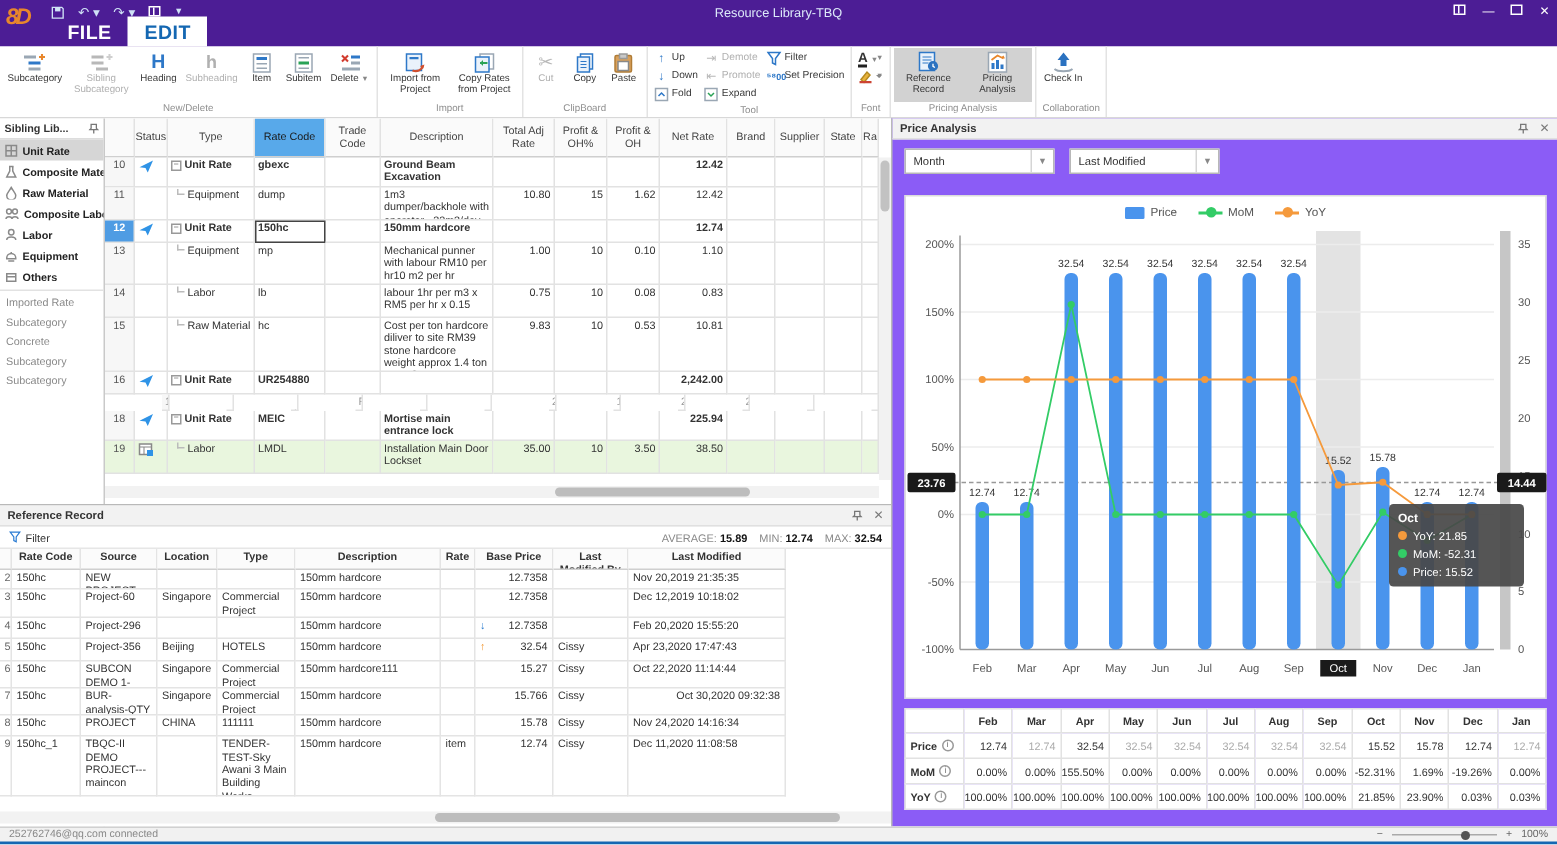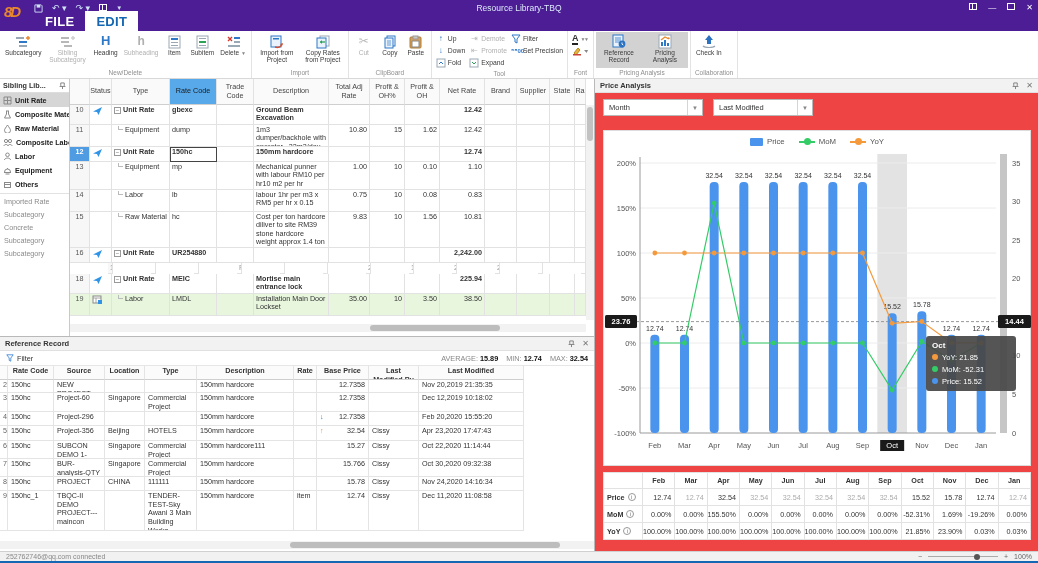--- a/index.html
+++ b/index.html
@@ -69,21 +69,21 @@
   .stats { display:flex; gap:8px; font-size:7.3px; color:#888; }
   .stats b { color:#111; margin-left:2px; }
   .r-row { display:flex; }
   .r-cell { border-right:1px solid #e4e4e4; border-bottom:1px solid #e4e4e4; padding:1px 3px; font-size:7.2px; overflow:hidden; line-height:1.2; }
   .r-head .r-cell { background:#fbfbfb; font-weight:bold; color:#333; text-align:center; border-bottom:1px solid #cfcfcf; }
   .ref-hscroll { position:absolute; left:0; right:0; bottom:2px; height:8px; background:#f2f2f2; }
   .ref-hscroll .thumb { position:absolute; top:1px; left:290px; width:270px; height:6px; background:#bdbdbd; border-radius:3px; }
   .trend-up { color:#f08c1e; font-weight:bold; } .trend-down { color:#2f7fd0; font-weight:bold; }
 
   
-  .pricepanel { position:absolute; left:594px; top:79px; right:0; bottom:12px; background:#ef4444; border-left:1px solid #b9b9b9; }
+  .pricepanel { position:absolute; left:594px; top:79px; right:0; bottom:12px; background:#8b5cf6; border-left:1px solid #b9b9b9; }
   .dd-row { display:flex; gap:10px; padding:6px 8px 4px; }
   .dd { width:100px; height:17px; background:#fff; border:1px solid #b8b8b8; display:flex; align-items:center; justify-content:space-between; font-size:7.5px; color:#333; padding-left:5px; }
   .dd .arr { width:15px; height:100%; border-left:1px solid #d5d5d5; display:flex; align-items:center; justify-content:center; color:#888; font-size:6px; }
   .chartbox { position:absolute; left:8px; top:51px; width:428px; height:336px; background:#fff; border:1px solid #dcdcdc; }
   .legend { position:absolute; top:6px; left:0; width:100%; display:flex; justify-content:center; gap:14px; font-size:7.8px; color:#555; align-items:center; }
   .leg-item { display:flex; align-items:center; gap:4px; }
   .sw-rect { width:13px; height:8px; border-radius:1px; }
   .sw-line { width:16px; height:2px; position:relative; }
   .sw-line i { position:absolute; left:5px; top:-2.5px; width:7px; height:7px; border-radius:50%; }
   .tooltip { position:absolute; left:322px; top:205px; width:90px; background:rgba(72,72,72,.93); border-radius:3px; color:#fff; font-size:7.5px; padding:4px 6px; line-height:1.55; z-index:5; }
@@ -577,21 +577,21 @@
       </div>
       <div class="g-row ">
         <div class="g-cell num" style="width:20px;height:36px">15</div>
         <div class="g-cell " style="width:22px;height:36px"></div>
         <div class="g-cell" style="width:58px;height:36px"><span class="tree"></span>Raw Material</div>
         <div class="g-cell" style="width:47px;height:36px">hc</div>
         <div class="g-cell" style="width:37px;height:36px"></div>
         <div class="g-cell" style="width:75px;height:36px">Cost per ton hardcore diliver to site RM39 stone hardcore weight approx 1.4 ton per m3</div>
         <div class="g-cell right" style="width:41px;height:36px">9.83</div>
         <div class="g-cell right" style="width:35px;height:36px">10</div>
-        <div class="g-cell right" style="width:35px;height:36px">1.56</div>
+        <div class="g-cell right" style="width:35px;height:36px">0.53</div>
         <div class="g-cell right" style="width:45px;height:36px">10.81</div>
         <div class="g-cell" style="width:32px;height:36px"></div>
         <div class="g-cell" style="width:33px;height:36px"></div>
         <div class="g-cell" style="width:25px;height:36px"></div>
         <div class="g-cell" style="width:11px;height:36px"></div>
       </div>
       <div class="g-row ">
         <div class="g-cell num" style="width:20px;height:15px">16</div>
         <div class="g-cell " style="width:22px;height:15px"><span><svg width="11" height="10" viewBox="0 0 11 10">
               <path d="M1 5.5L10 1 6.5 9 5 6z" fill="#2f93e6"></path>
@@ -791,21 +791,21 @@
         <div class="r-cell" style="width:51px;height:18px;">BUR-analysis-QTY &amp; AMOUNT</div>
         <div class="r-cell" style="width:40px;height:18px;">Singapore</div>
         <div class="r-cell" style="width:52px;height:18px;">Commercial Project</div>
         <div class="r-cell" style="width:97px;height:18px;">150mm hardcore</div>
         <div class="r-cell" style="width:23px;height:18px;"></div>
         <div class="r-cell" style="width:52px;height:18px;display:flex;justify-content:space-between">
           <span></span>
           <span>15.766</span>
         </div>
         <div class="r-cell" style="width:50px;height:18px;">Cissy</div>
-        <div class="r-cell" style="width:105px;height:18px;">Oct 30,2020 09:32:38</div>
+        <div class="r-cell" style="width:105px;height:18px;text-align:right;">Oct 30,2020 09:32:38</div>
       </div>
       <div class="r-row">
         <div class="r-cell" style="width:8px;height:14px;text-align:center;color:#666">8</div>
         <div class="r-cell" style="width:46px;height:14px;">150hc</div>
         <div class="r-cell" style="width:51px;height:14px;">PROJECT</div>
         <div class="r-cell" style="width:40px;height:14px;">CHINA</div>
         <div class="r-cell" style="width:52px;height:14px;">111111</div>
         <div class="r-cell" style="width:97px;height:14px;">150mm hardcore</div>
         <div class="r-cell" style="width:23px;height:14px;"></div>
         <div class="r-cell" style="width:52px;height:14px;display:flex;justify-content:space-between">

